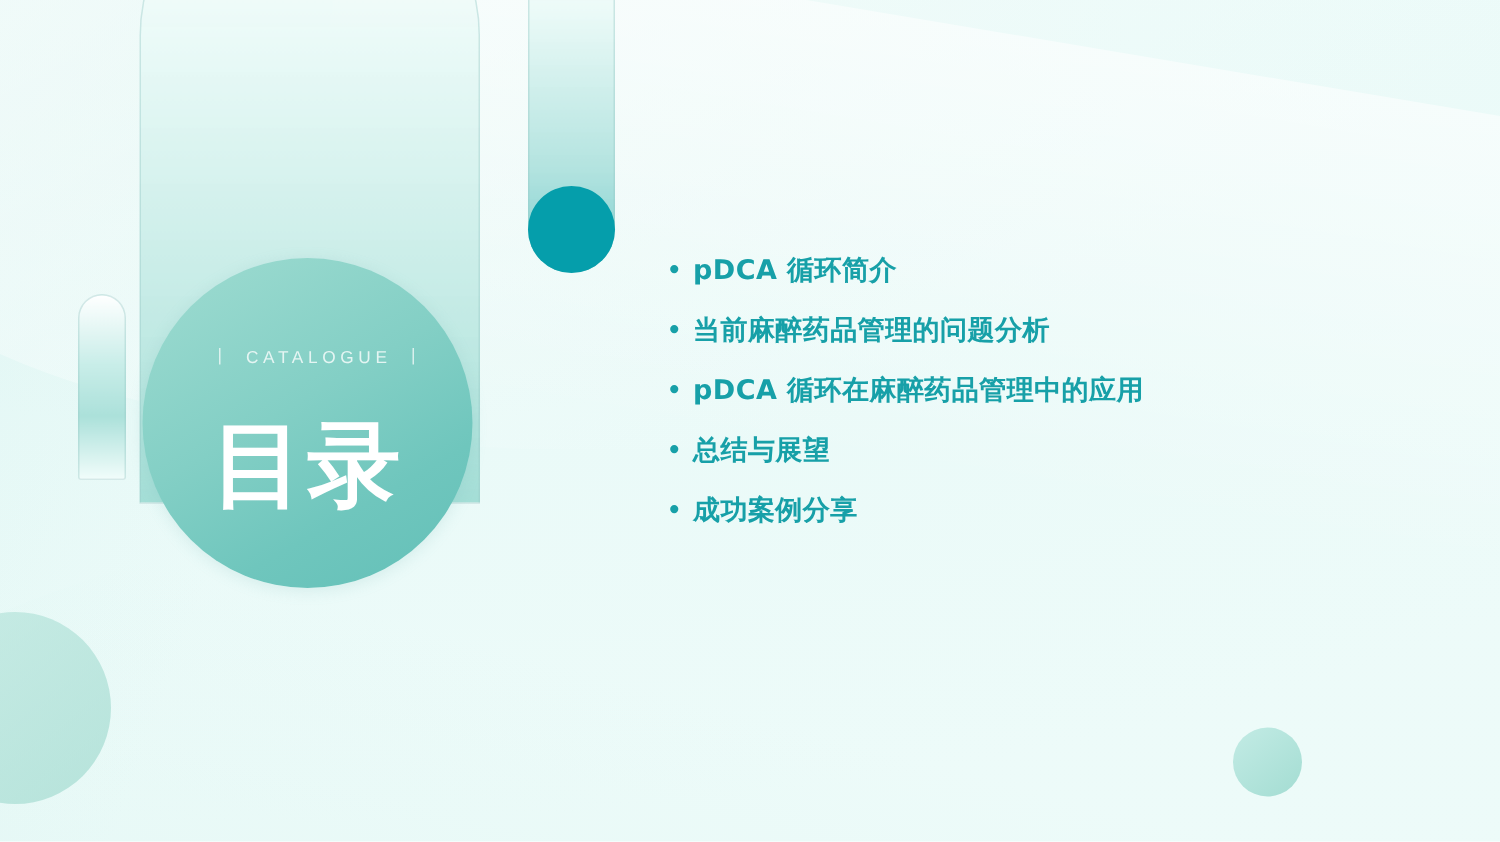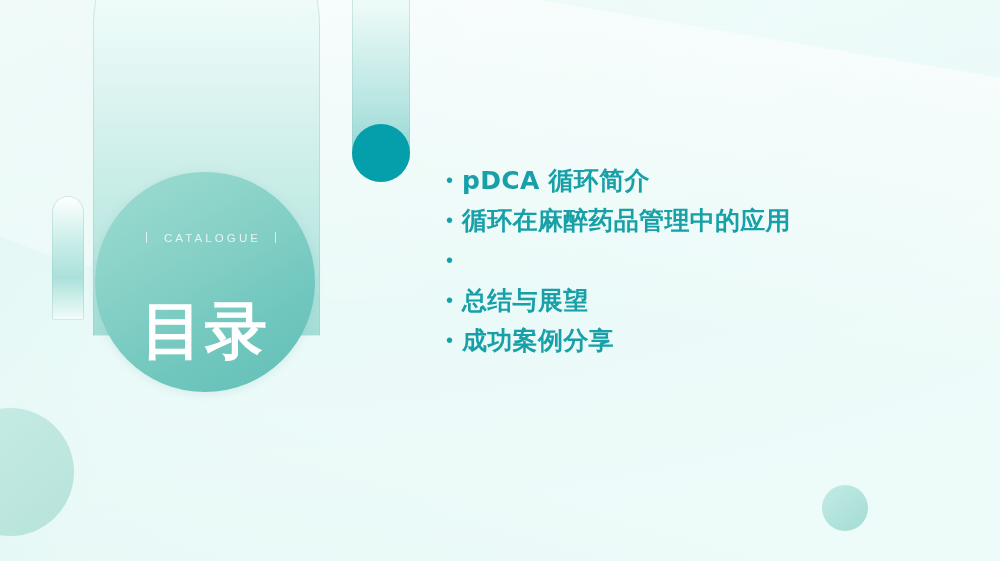--- a/index.html
+++ b/index.html
@@ -195,21 +195,21 @@
     background: rgba(255,255,255,0.70);
     vertical-align: -1px;
   }
   .tick-left  { margin-right: 17px; }
   .tick-right { margin-left: 14px; }
 
   .catalogue-title {
     position: absolute;
     left: 0;
     right: 0;
-    top: 128px;
+    top: 107px;
     text-align: center;
     color: #ffffff;
     font-size: 62px;
     line-height: 1;
     font-weight: 700;
     letter-spacing: 2px;
     font-family: "DejaVu Sans", "Liberation Sans", sans-serif;
   }
 
   
@@ -230,21 +230,21 @@
     width: 16px;
     flex: 0 0 16px;
     color: #17a0a8;
     font-size: 20px;
     line-height: 1;
     text-align: left;
   }
 
   .agenda-text {
     color: #17a0a8;
-    font-size: 25px;
+    font-size: 18px;
     font-weight: 700;
     letter-spacing: 0.3px;
     white-space: nowrap;
     font-family: "DejaVu Sans", "Liberation Sans", sans-serif;
   }
 </style>
 </head>
 <body>
 
 <div id="slide">
@@ -272,25 +272,26 @@
 
   <div class="agenda">
 
     <div class="agenda-item">
       <span class="agenda-bullet">•</span>
       <span class="agenda-text">pDCA 循环简介</span>
     </div>
 
     <div class="agenda-item">
       <span class="agenda-bullet">•</span>
-      <span class="agenda-text">循环在麻醉药品管理中的应用</span>
-    </div>
-
-    <div class="agenda-item">
-      <span class="agenda-bullet">•</span>
+      <span class="agenda-text">当前麻醉药品管理的问题分析</span>
+    </div>
+
+    <div class="agenda-item">
+      <span class="agenda-bullet">•</span>
+      <span class="agenda-text">pDCA 循环在麻醉药品管理中的应用</span>
     </div>
 
     <div class="agenda-item">
       <span class="agenda-bullet">•</span>
       <span class="agenda-text">总结与展望</span>
     </div>
 
     <div class="agenda-item">
       <span class="agenda-bullet">•</span>
       <span class="agenda-text">成功案例分享</span>

